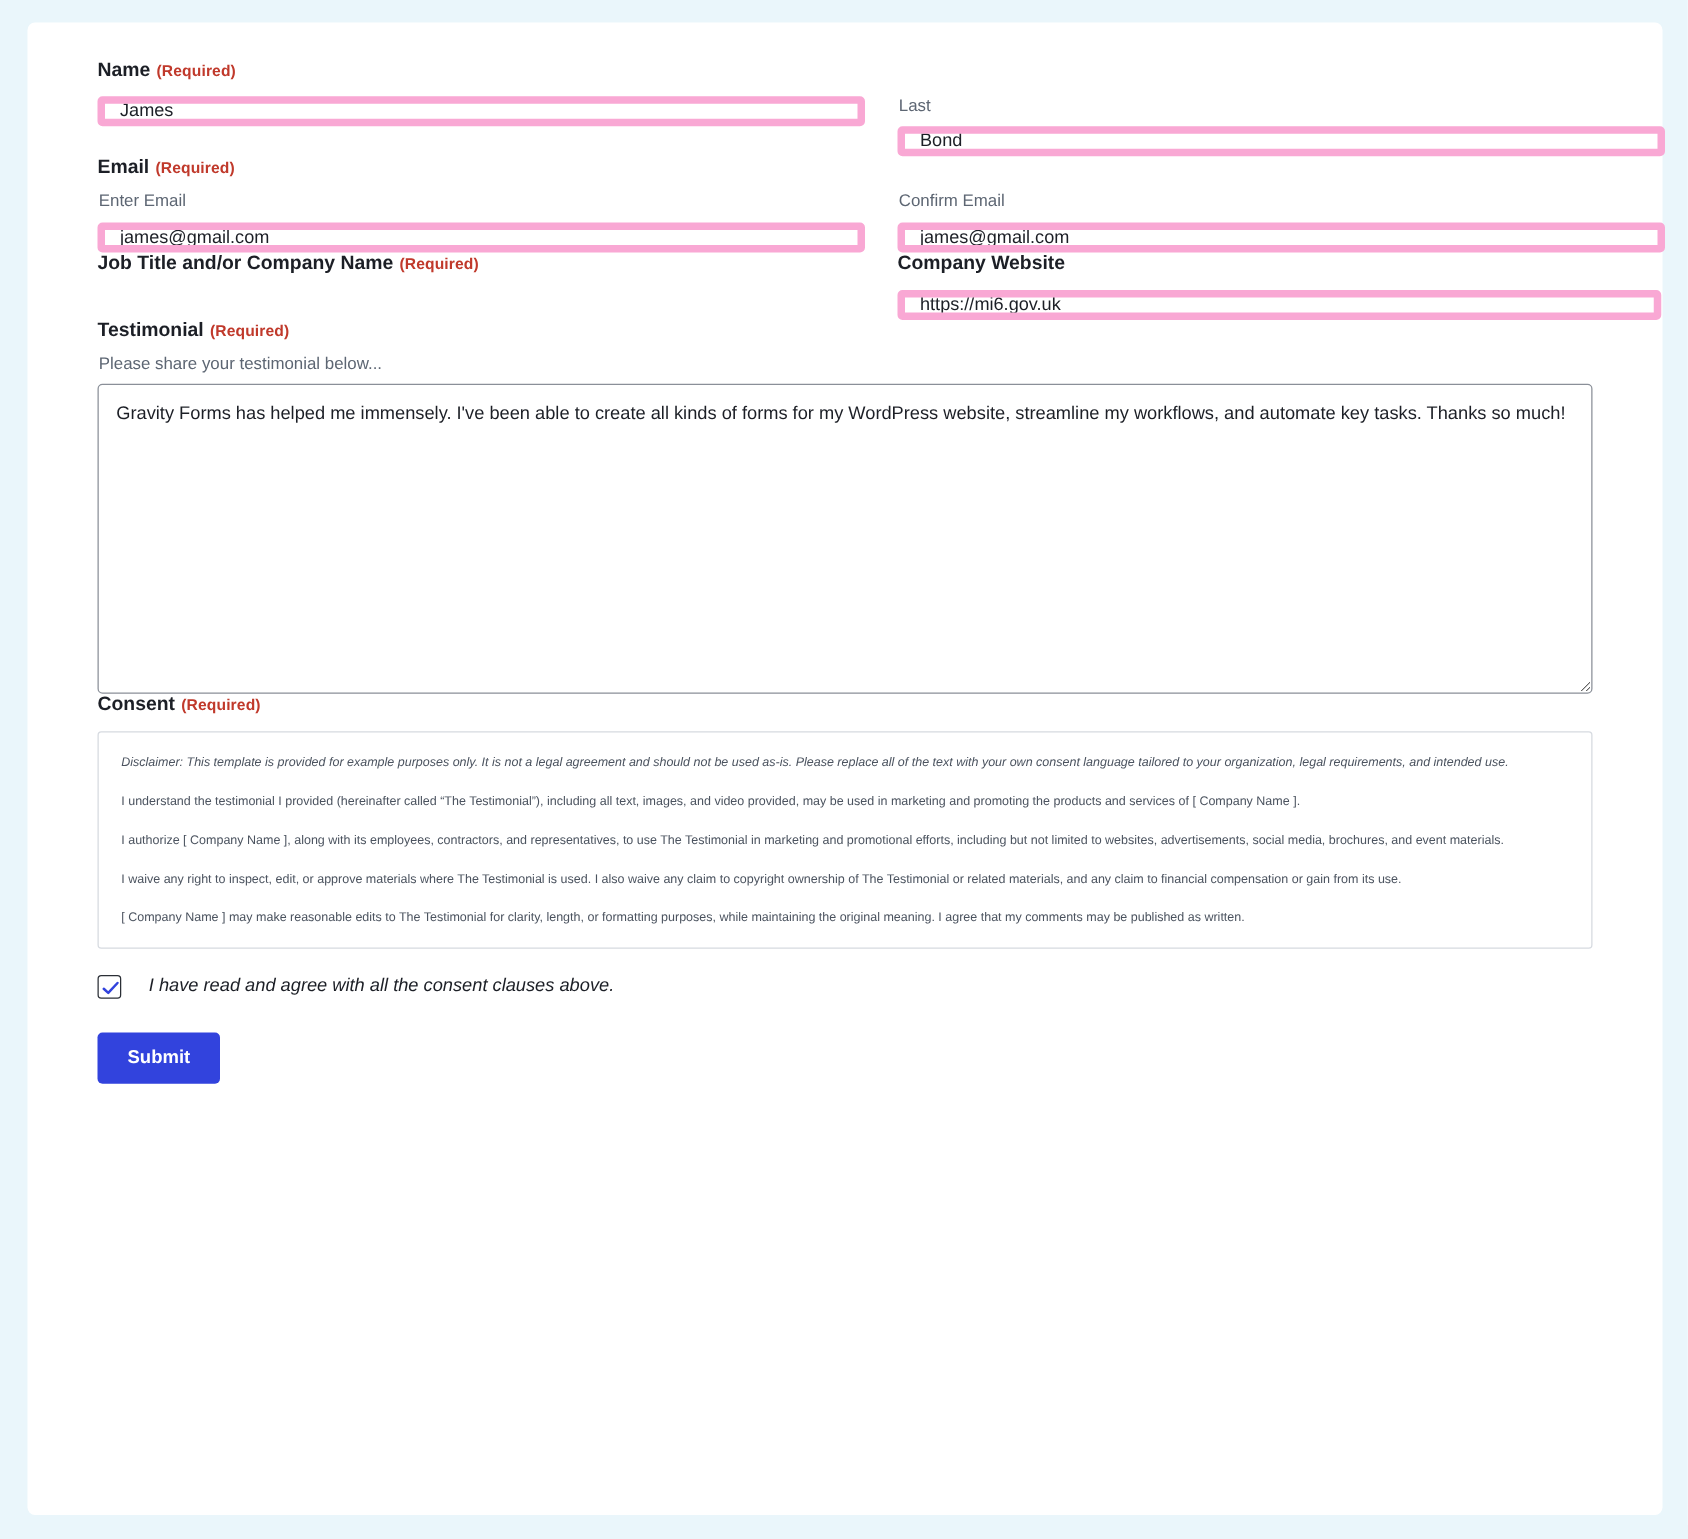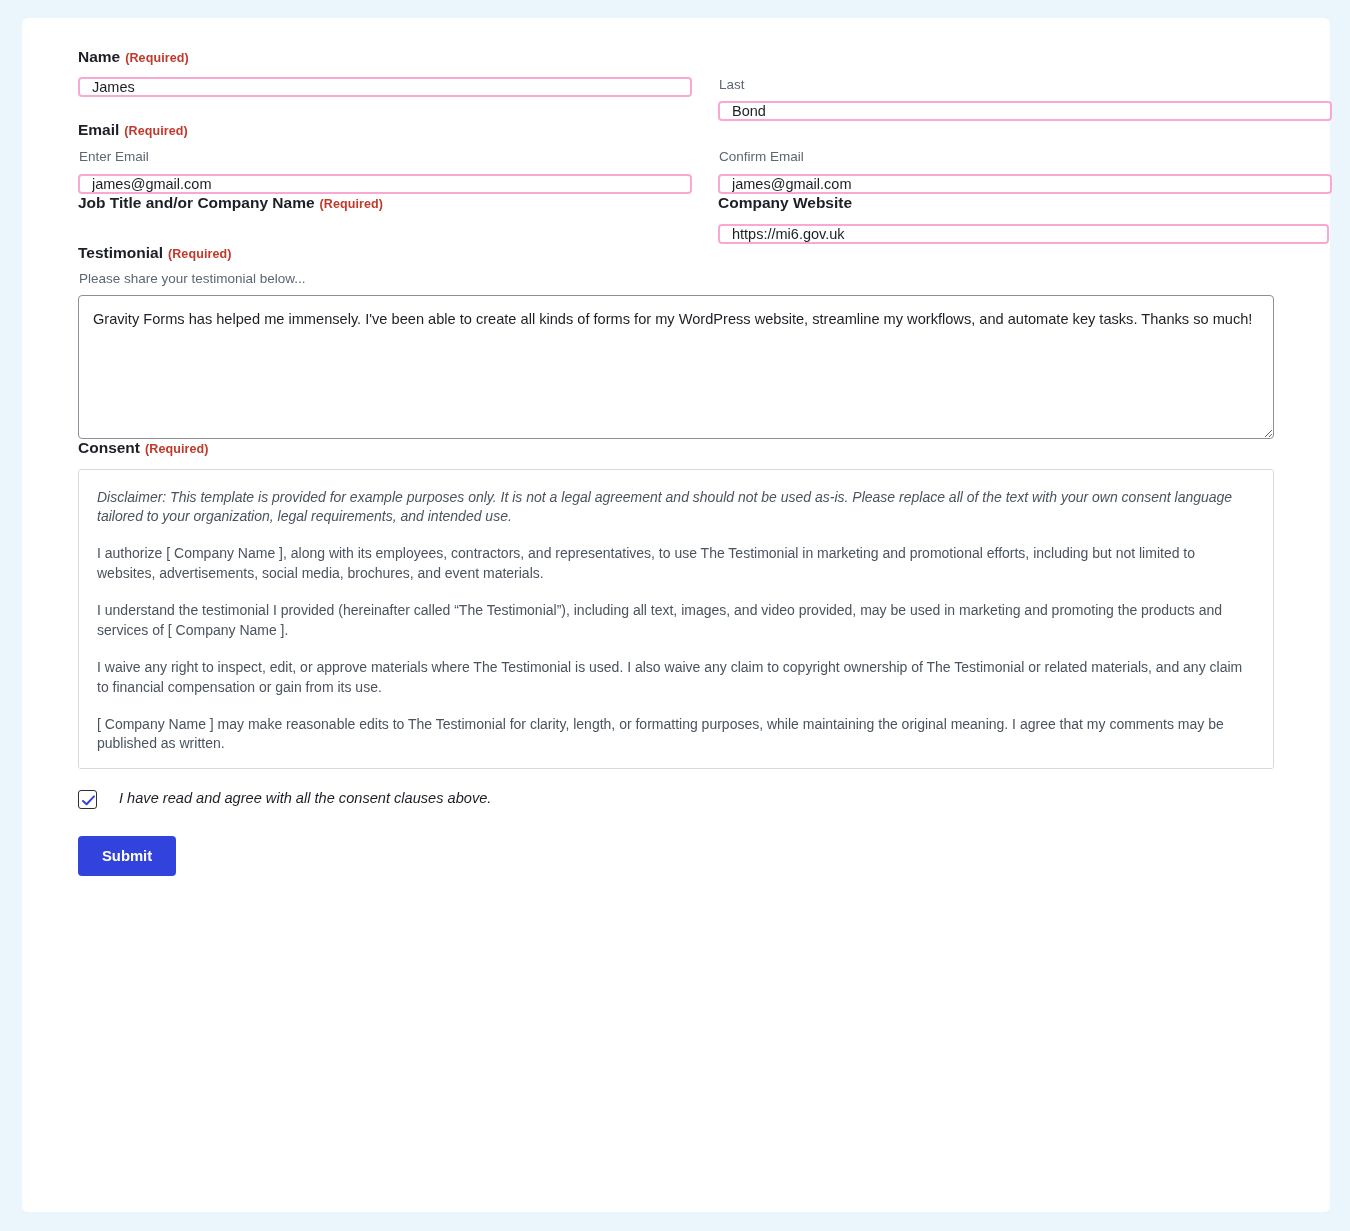--- a/index.html
+++ b/index.html
@@ -62,21 +62,21 @@
 
   input.text-input {
     display: block;
     width: 100%;
     height: 20px;
     padding: 6px 12px;
     font-size: 14.5px;
     font-family: "Liberation Sans", sans-serif;
     color: #1c1f26;
     background: #ffffff;
-    border: 2px solid #f9a8d4;
+    border: 6px solid #f9a8d4;
     border-radius: 4px;
     outline: none;
   }
   input.text-input::placeholder { color: #9aa1ac; }
 
   
   .name-row .col:first-child { flex: 0 0 614px; }
   .name-row .col:last-child  { flex: 0 0 614px; margin-left: 13px; }
 
   .email-row .col:first-child { flex: 0 0 614px; }
@@ -84,21 +84,21 @@
 
   .job-row .col:first-child { flex: 0 0 611px; }
   .job-row .col:last-child  { flex: 0 0 611px; margin-left: 16px; }
 
   .job-row .group-legend { margin-bottom: 12px; }
 
   
   textarea.testimonial-area {
     display: block;
     width: 100%;
-    height: 144px;
+    height: 248px;
     padding: 13px 14px;
     font-size: 14.6px;
     line-height: 1.45;
     font-family: "Liberation Sans", sans-serif;
     color: #1c1f26;
     background: #ffffff;
     border: 1px solid #8a8f98;
     border-radius: 4px;
     outline: none;
     resize: vertical;
@@ -110,21 +110,21 @@
   .consent-box {
     border: 1px solid #d6dae0;
     border-radius: 3px;
     background: #ffffff;
     padding: 18px 18px 16px 18px;
     max-height: 300px;
     overflow-y: auto;
   }
   .consent-box p {
     margin: 0 0 17px 0;
-    font-size: 14px;
+    font-size: 10px;
     line-height: 1.42;
     color: #4b535f;
   }
   .consent-box p:last-child { margin-bottom: 0; }
   .consent-box p.disclaimer {
     font-style: italic;
     color: #4b535f;
   }
 
   
@@ -233,22 +233,22 @@
       <textarea class="testimonial-area" style="">Gravity Forms has helped me immensely. I've been able to create all kinds of forms for my WordPress website, streamline my workflows, and automate key tasks. Thanks so much!</textarea>
     </div>
 
     <div class="field-group" style="margin-bottom:0;">
       <span class="group-legend" style="margin-bottom:11px;">
         <span>Consent</span><span class="required-tag">(Required)</span>
       </span>
 
       <div class="consent-box">
         <p class="disclaimer">Disclaimer: This template is provided for example purposes only. It is not a legal agreement and should not be used as-is. Please replace all of the text with your own consent language tailored to your organization, legal requirements, and intended use.</p>
+        <p>I understand the testimonial I provided (hereinafter called “The Testimonial”), including all text, images, and video provided, may be used in marketing and promoting the products and services of [ Company Name ].</p>
         <p>I authorize [ Company Name ], along with its employees, contractors, and representatives, to use The Testimonial in marketing and promotional efforts, including but not limited to websites, advertisements, social media, brochures, and event materials.</p>
-        <p>I understand the testimonial I provided (hereinafter called “The Testimonial”), including all text, images, and video provided, may be used in marketing and promoting the products and services of [ Company Name ].</p>
         <p>I waive any right to inspect, edit, or approve materials where The Testimonial is used. I also waive any claim to copyright ownership of The Testimonial or related materials, and any claim to financial compensation or gain from its use.</p>
         <p>[ Company Name ] may make reasonable edits to The Testimonial for clarity, length, or formatting purposes, while maintaining the original meaning. I agree that my comments may be published as written.</p>
       </div>
 
       <div class="consent-check-row">
         <span class="cbx">
           <svg width="15" height="15" viewBox="0 0 15 15">
             <path d="M2 8 L5.6 11.3 L13 3.4" fill="none" stroke="#3243dd" stroke-width="2" stroke-linecap="round" stroke-linejoin="round"></path>
           </svg>
         </span>

